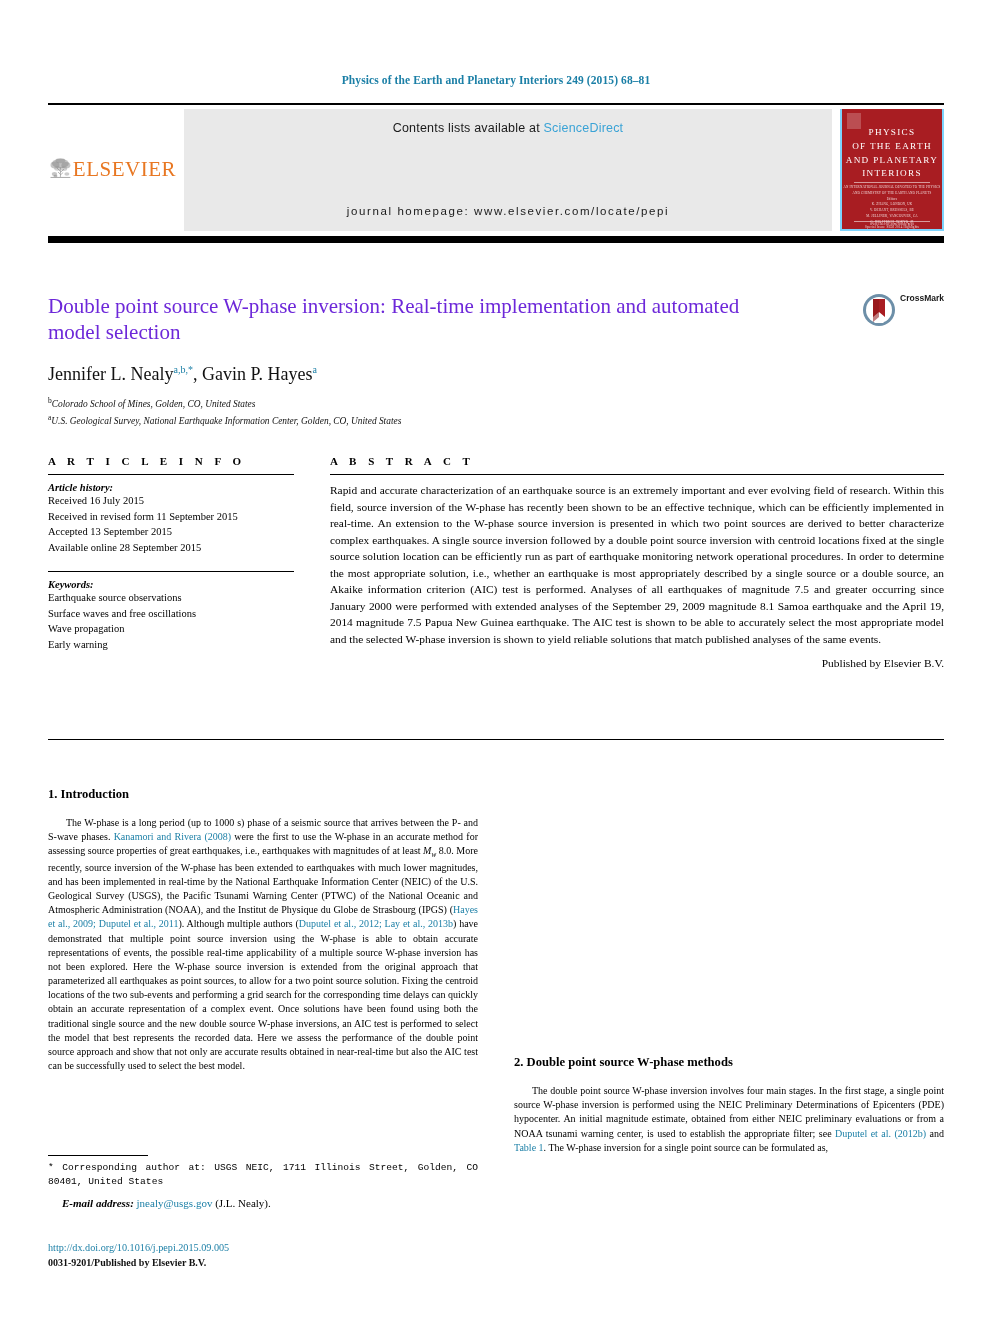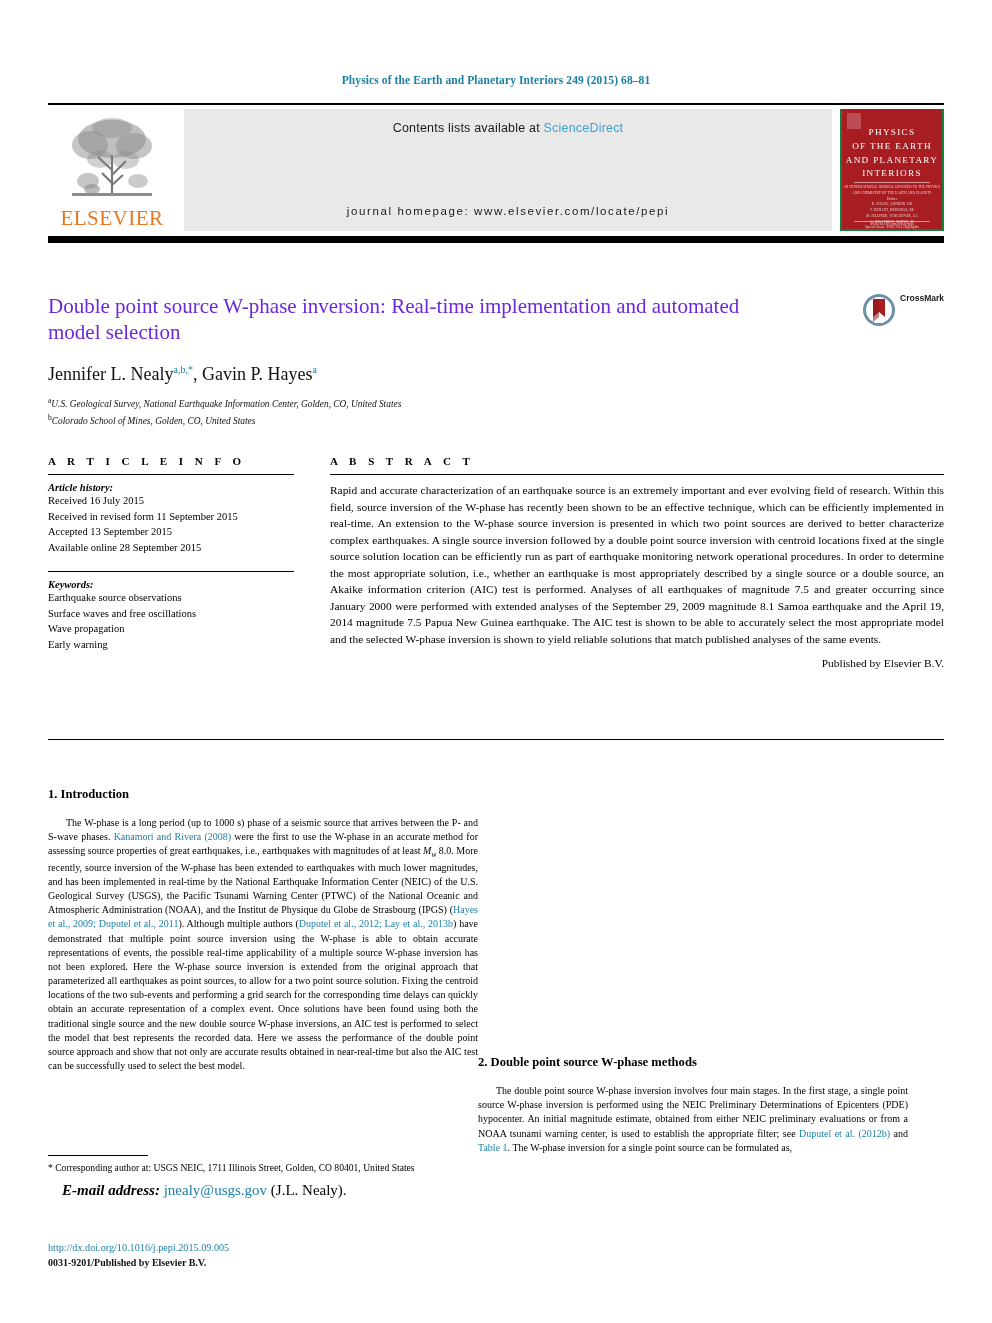--- a/index.html
+++ b/index.html
@@ -52,21 +52,21 @@
   .masthead-inner {
     display: flex;
     align-items: stretch;
     height: 122px;
     margin-top: 4px;
   }
   .elsevier-logo {
     width: 128px;
     flex: 0 0 128px;
     display: flex;
-    flex-direction: column;
+    flex-direction: row;
     align-items: center;
     justify-content: flex-end;
     padding-bottom: 2px;
     box-sizing: border-box;
   }
   .tree-svg { display: block; }
   .elsevier-word {
     font-family: "Liberation Serif", serif;
     font-size: 21px;
     letter-spacing: 0.5px;
@@ -102,21 +102,21 @@
   }
   .homepage-line {
     font-family: "Liberation Sans", sans-serif;
     font-size: 11.5px;
     color: #1a1a1a;
     letter-spacing: 1.6px;
   }
   .cover-thumb {
     width: 104px;
     flex: 0 0 104px;
-    background: #15803d;
+    background: #7dd3fc;
     display: flex;
     align-items: flex-start;
     justify-content: center;
   }
   .cover-card {
     width: 100px;
     height: 120px;
     background: #a81d22;
     position: relative;
     overflow: hidden;
@@ -274,20 +274,21 @@
     border-top: 1.6px solid #000;
   }
 
   
   .body-cols {
     position: absolute;
     top: 787px;
     left: 48px;
     width: 896px;
     display: flex;
+    gap: 36px;
   }
   .bcol {
     width: 430px;
     flex: 0 0 430px;
   }
   .sec-head {
     font-family: "Liberation Serif", serif;
     font-size: 12.6px;
     font-weight: bold;
     margin: 0 0 14px 0;
@@ -311,24 +312,25 @@
   }
   .footnote-rule {
     border-top: 1.1px solid #000;
     width: 100px;
     margin-bottom: 5px;
   }
   .footnote-line {
     font-size: 9.6px;
     line-height: 1.5;
     text-align: justify;
+    font-family: Liberation Mono, monospace;
   }
   .footnote-email {
     margin-top: 7px;
-    font-size: 15px;
+    font-size: 11px;
     text-indent: 14px;
   }
   .footnote-email .lbl {
     font-style: italic;
     font-weight: bold;
   }
   .doi-block {
     position: absolute;
     left: 48px;
     top: 1241px;
@@ -425,22 +427,22 @@
   </div>
 
   <div class="title-block">
     <h1 class="paper-title">Double point source W-phase inversion: Real-time implementation and automated model selection</h1>
 
     <div class="authors">
       <span>Jennifer L. Nealy</span><span class="aff-mark">a,b,*</span><span>, Gavin P. Hayes</span><span class="aff-mark">a</span>
     </div>
 
     <div class="affiliations">
+      <div><span class="aff-sup">b</span><span>Colorado School of Mines, Golden, CO, United States</span></div>
       <div><span class="aff-sup">a</span><span>U.S. Geological Survey, National Earthquake Information Center, Golden, CO, United States</span></div>
-      <div><span class="aff-sup">b</span><span>Colorado School of Mines, Golden, CO, United States</span></div>
     </div>
 
     <div class="crossmark">
       <svg width="34" height="34" viewBox="0 0 34 34">
         <circle cx="17" cy="17" r="16" fill="#6d8fa8"></circle>
         <circle cx="17" cy="17" r="13" fill="#ffffff"></circle>
         <path d="M11 6 h12 v18 l-6 -5 l-6 5 z" fill="#a81d22"></path>
         <path d="M11 6 h6 v18 l-6 5 z" fill="#8c1418" opacity="0.55"></path>
         <path d="M17 25 l5 5 h-10 z" fill="#ffffff"></path>
       </svg>

